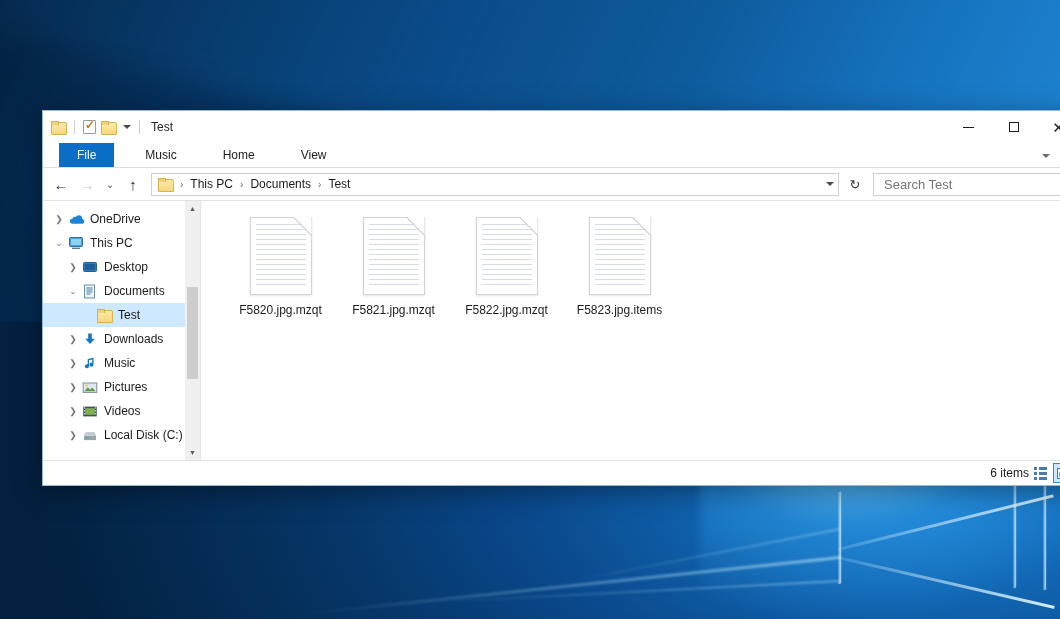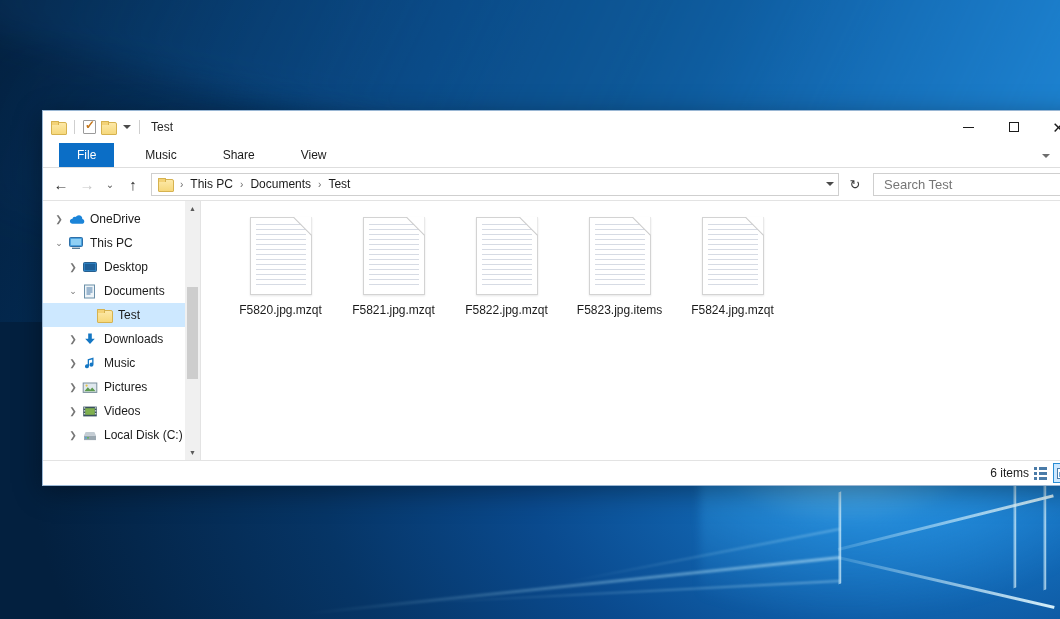--- a/index.html
+++ b/index.html
@@ -329,21 +329,21 @@
       </div>
       <div class="winbtn close">
         <span style="font-size:15px;line-height:1;">✕</span>
       </div>
     </div>
   </div>
 
   <div class="tabstrip">
     <div class="tab file">File</div>
     <div class="tab">Music</div>
-    <div class="tab">Share</div>
+    <div class="tab">Home</div>
     <div class="tab">View</div>
     <div class="ribbon-right">
       <span class="chev-down"></span>
       <span class="help-ico">?</span>
     </div>
   </div>
 
   <div class="addrbar">
     <div class="navbtn">←</div>
     <div class="navbtn disabled">→</div>
@@ -535,29 +535,20 @@
         <div class="file-item">
           <div class="doc-ico">
             <div class="doc-lines"></div>
             <div class="doc-mask"></div>
 
             <div class="doc-edge"></div>
           </div>
           <div class="file-name">F5823.jpg.items</div>
         </div>
 
-        <div class="file-item">
-          <div class="doc-ico">
-            <div class="doc-lines"></div>
-            <div class="doc-mask"></div>
-
-            <div class="doc-edge"></div>
-          </div>
-          <div class="file-name">F5824.jpg.mzqt</div>
-        </div>
 
 
       </div>
     </div>
   </div>
 
   <div class="statusbar">
     <span class="status-count">6 items</span>
     <div class="viewbtns">
       <div class="viewbtn">

